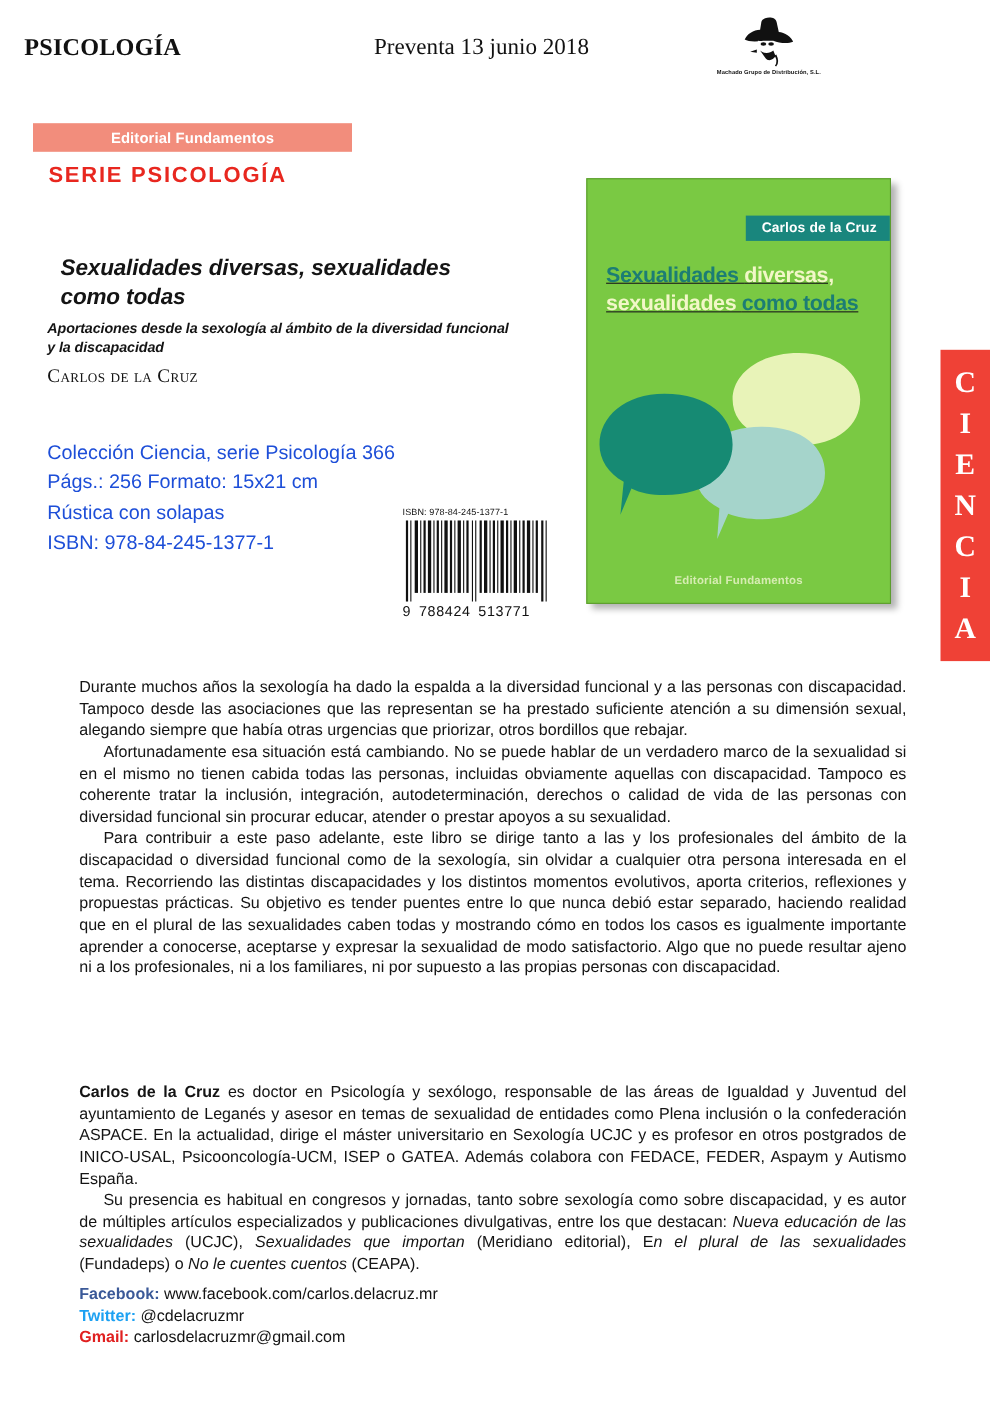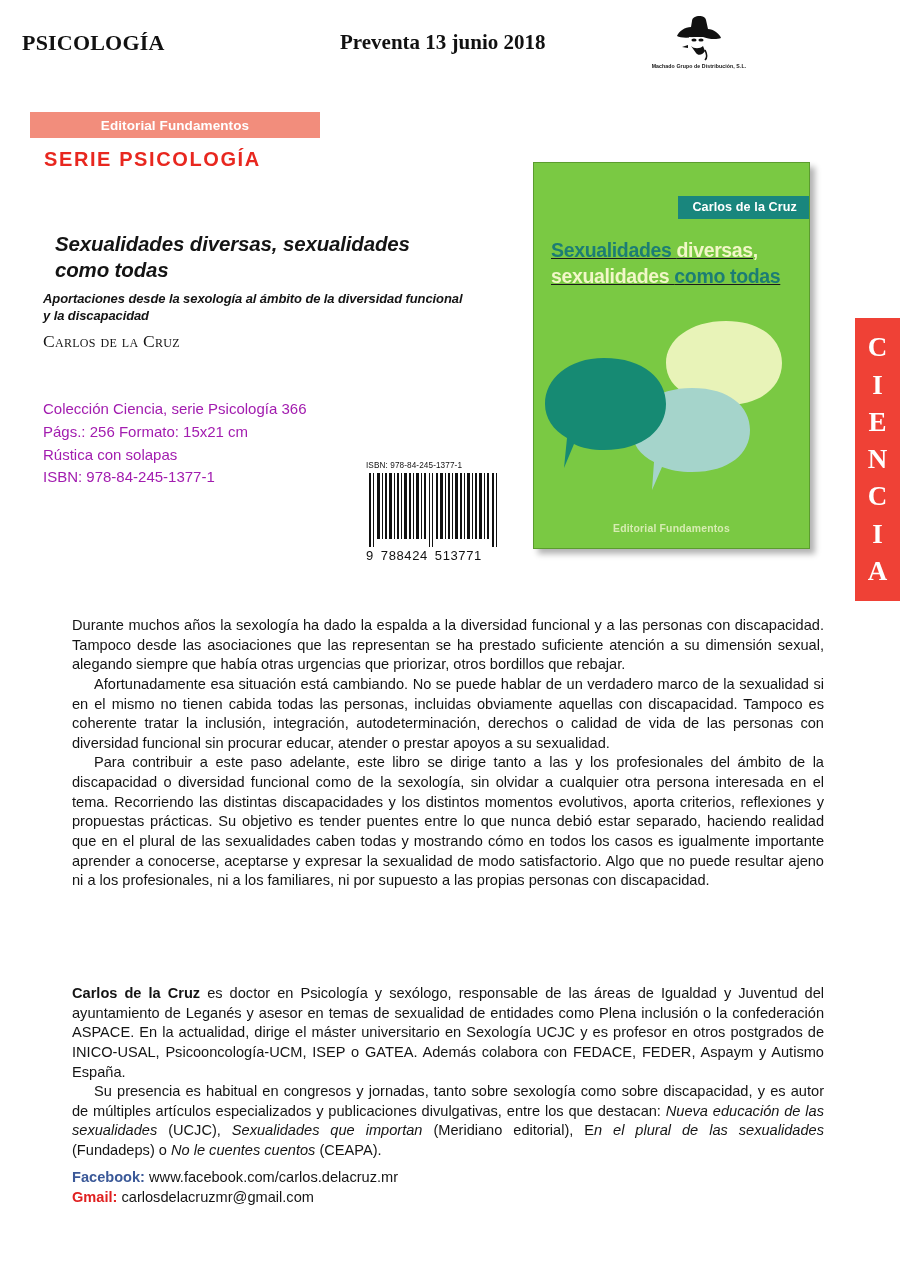--- a/index.html
+++ b/index.html
@@ -31,21 +31,21 @@
     font-weight: bold;
     font-size: 22px;
     letter-spacing: .2px;
     color: #111;
   }
   #header-date {
     position: absolute;
     left: 340px;
     top: 30px;
     font-family: "Liberation Serif", serif;
-    font-weight: bold;
+    font-weight: normal;
     font-size: 21px;
     color: #111;
   }
   #publisher-logo {
     position: absolute;
     right: 18px;
     top: 12px;
     width: 108px;
     height: 66px;
     text-align: center;
@@ -125,23 +125,23 @@
     font-variant: small-caps;
     letter-spacing: .3px;
   }
 
   
   #meta-block {
     position: absolute;
     left: 43px;
     top: 398px;
     width: 340px;
-    font-size: 15px;
+    font-size: 18px;
     line-height: 1.52;
-    color: #a21caf;
+    color: #1d4ed8;
   }
   #meta-block .meta-line { white-space: nowrap; }
 
   
   #barcode-block {
     position: absolute;
     left: 366px;
     top: 461px;
     width: 135px;
   }
@@ -404,14 +404,15 @@
   <p>Para contribuir a este paso adelante, este libro se dirige tanto a las y los profesionales del ámbito de la discapacidad o diversidad funcional como de la sexología, sin olvidar a cualquier otra persona interesada en el tema. Recorriendo las distintas discapacidades y los distintos momentos evolutivos, aporta criterios, reflexiones y propuestas prácticas. Su objetivo es tender puentes entre lo que nunca debió estar separado, haciendo realidad que en el plural de las sexualidades caben todas y mostrando cómo en todos los casos es igualmente importante aprender a conocerse, aceptarse y expresar la sexualidad de modo satisfactorio. Algo que no puede resultar ajeno ni a los profesionales, ni a los familiares, ni por supuesto a las propias personas con discapacidad.</p>
 </div>
 
 <div id="author-bio">
   <p><span class="bio-name">Carlos de la Cruz</span><span> es doctor en Psicología y sexólogo, responsable de las áreas de Igualdad y Juventud del ayuntamiento de Leganés y asesor en temas de sexualidad de entidades como Plena inclusión o la confederación ASPACE. En la actualidad, dirige el máster universitario en Sexología UCJC y es profesor en otros postgrados de INICO-USAL, Psicooncología-UCM, ISEP o GATEA. Además colabora con FEDACE, FEDER, Aspaym y Autismo España.</span></p>
   <p><span>Su presencia es habitual en congresos y jornadas, tanto sobre sexología como sobre discapacidad, y es autor de múltiples artículos especializados y publicaciones divulgativas, entre los que destacan: </span><span class="work-title">Nueva educación de las sexualidades</span><span> (UCJC), </span><span class="work-title">Sexualidades que importan</span><span> (Meridiano editorial), E</span><span class="work-title">n el plural de las sexualidades</span><span> (Fundadeps) o </span><span class="work-title">No le cuentes cuentos</span><span> (CEAPA).</span></p>
 </div>
 
 <div id="contact-links">
   <div class="contact-row"><span class="contact-label c-facebook">Facebook:</span> <span>www.facebook.com/carlos.delacruz.mr</span></div>
+  <div class="contact-row"><span class="contact-label c-twitter">Twitter:</span> <span>@cdelacruzmr</span></div>
   <div class="contact-row"><span class="contact-label c-gmail">Gmail:</span> <span>carlosdelacruzmr@gmail.com</span></div>
 </div>
 
 </body></html>

